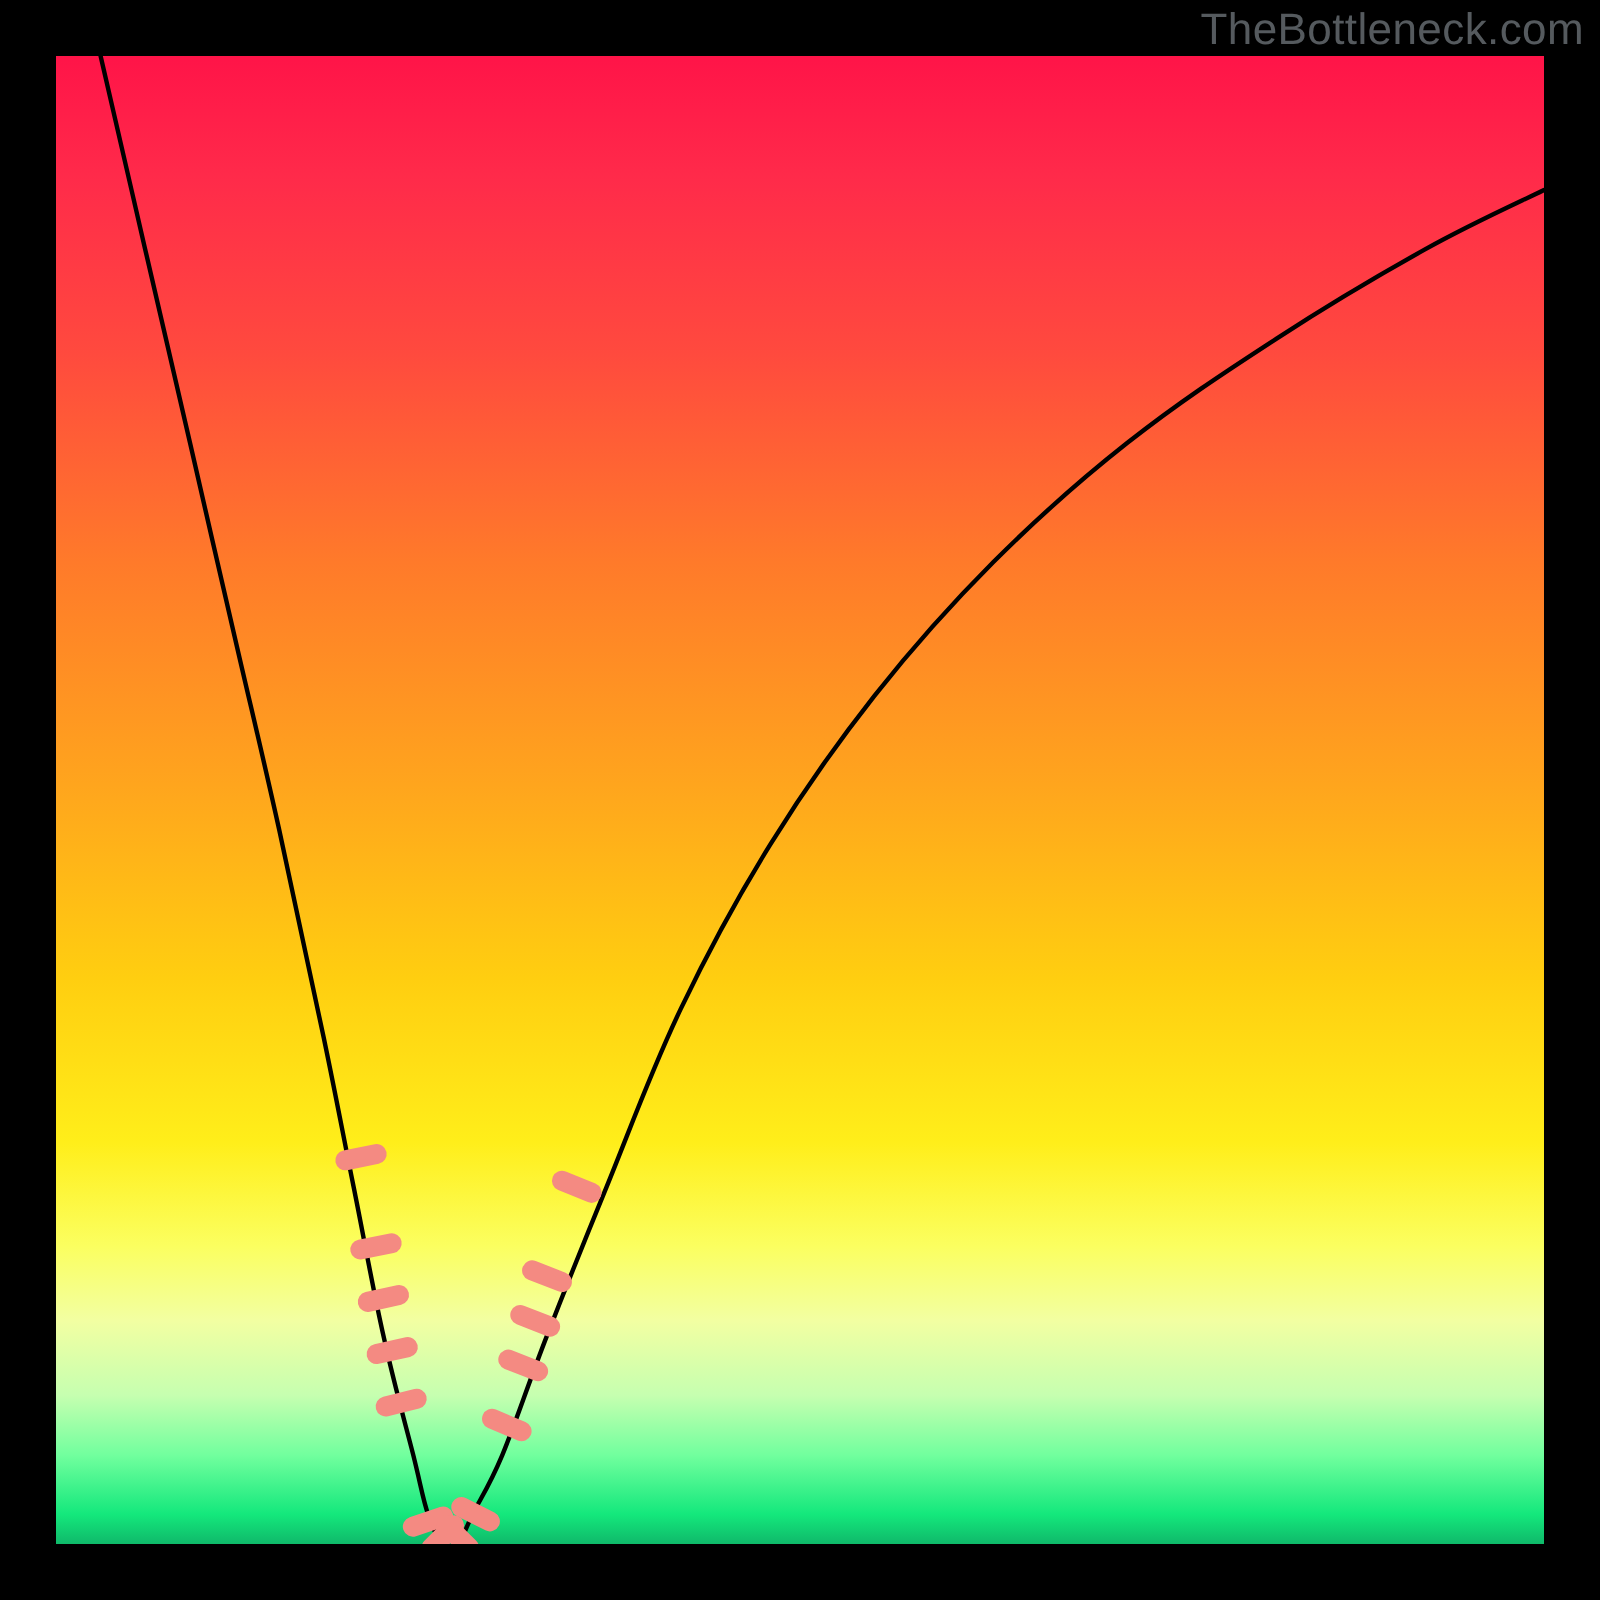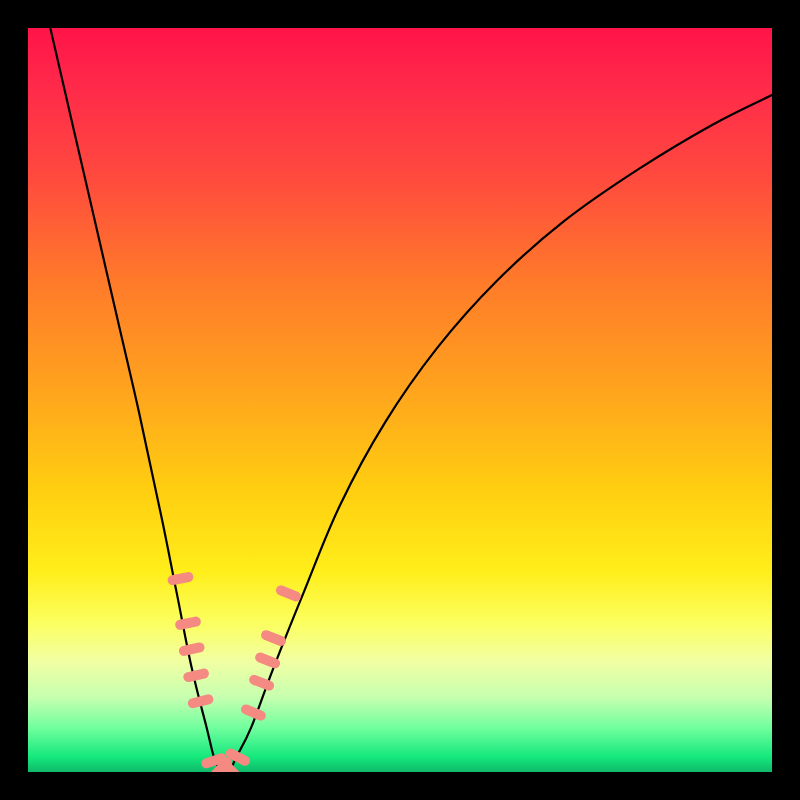--- a/index.html
+++ b/index.html
@@ -89,13 +89,14 @@
           <rect x="195.9" y="727.3" width="10" height="26" rx="5" ry="5" class="marker" transform="rotate(-45.0 200.9 740.3)"></rect>
           <rect x="204.8" y="716.1" width="10" height="26" rx="5" ry="5" class="marker" transform="rotate(-63.4 209.8 729.1)"></rect>
           <rect x="220.4" y="671.5" width="10" height="26" rx="5" ry="5" class="marker" transform="rotate(-67.4 225.4 684.5)"></rect>
           <rect x="228.6" y="641.7" width="10" height="26" rx="5" ry="5" class="marker" transform="rotate(-68.7 233.6 654.7)"></rect>
           <rect x="234.6" y="619.4" width="10" height="26" rx="5" ry="5" class="marker" transform="rotate(-68.7 239.6 632.4)"></rect>
           <rect x="240.5" y="597.1" width="10" height="26" rx="5" ry="5" class="marker" transform="rotate(-68.7 245.5 610.1)"></rect>
           <rect x="255.4" y="552.4" width="10" height="26" rx="5" ry="5" class="marker" transform="rotate(-67.8 260.4 565.4)"></rect>
         </g>
     </svg>
   </div>
+  <div class="watermark">TheBottleneck.com</div>
 </div>
 
 </body></html>

